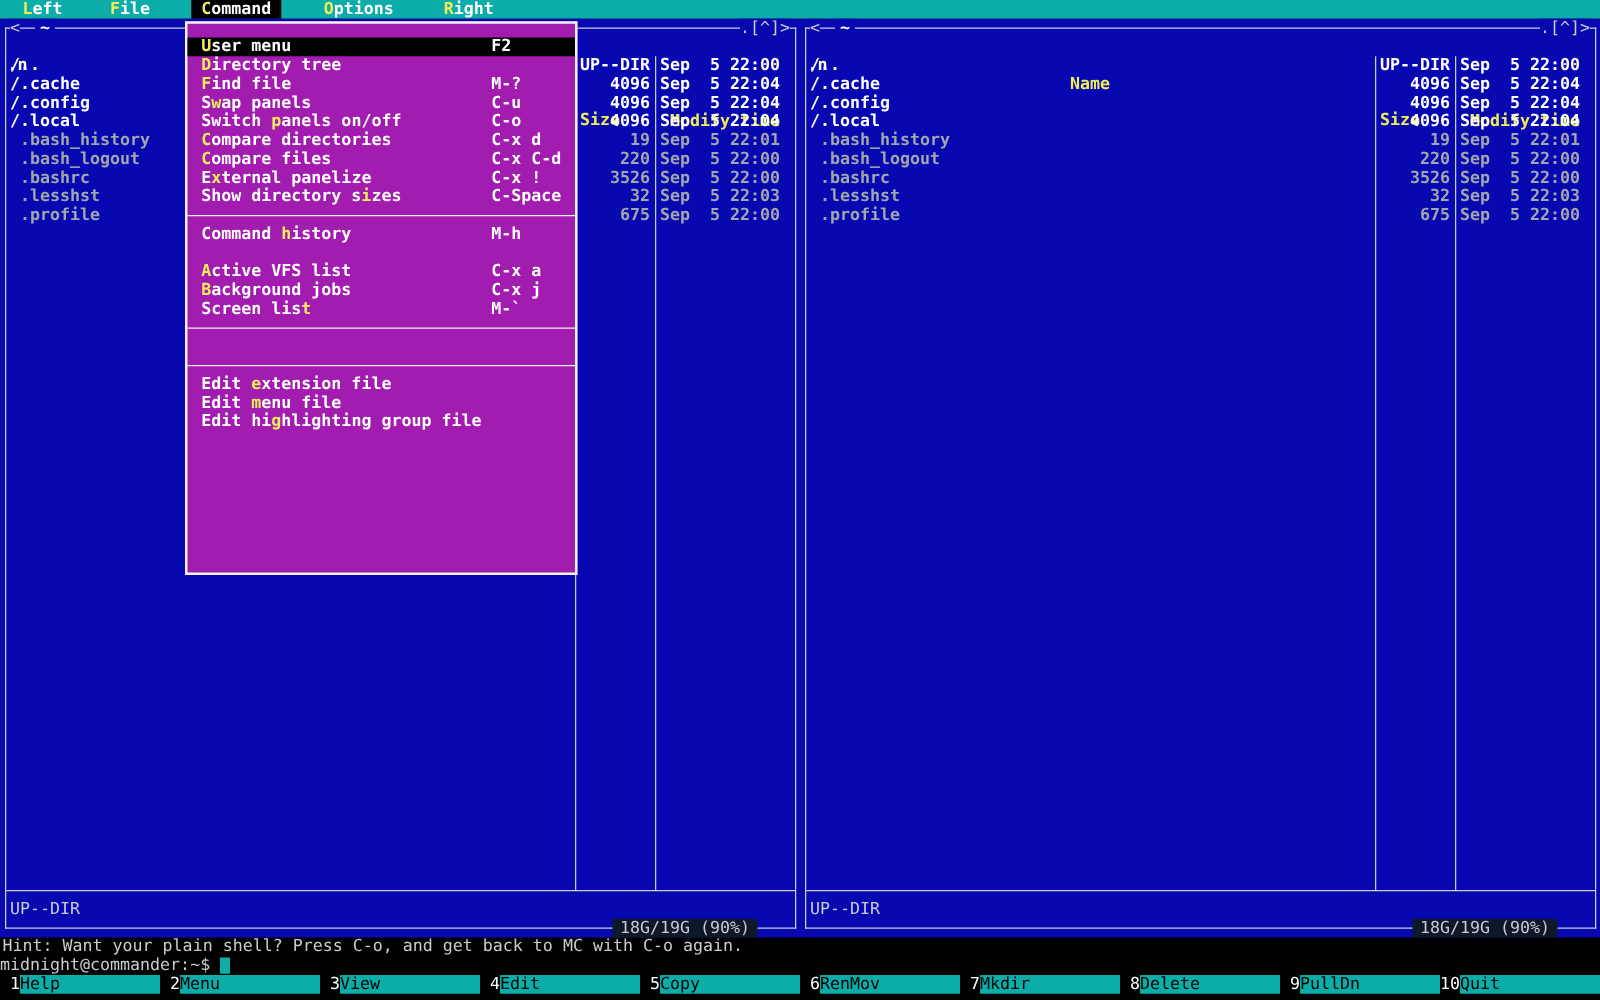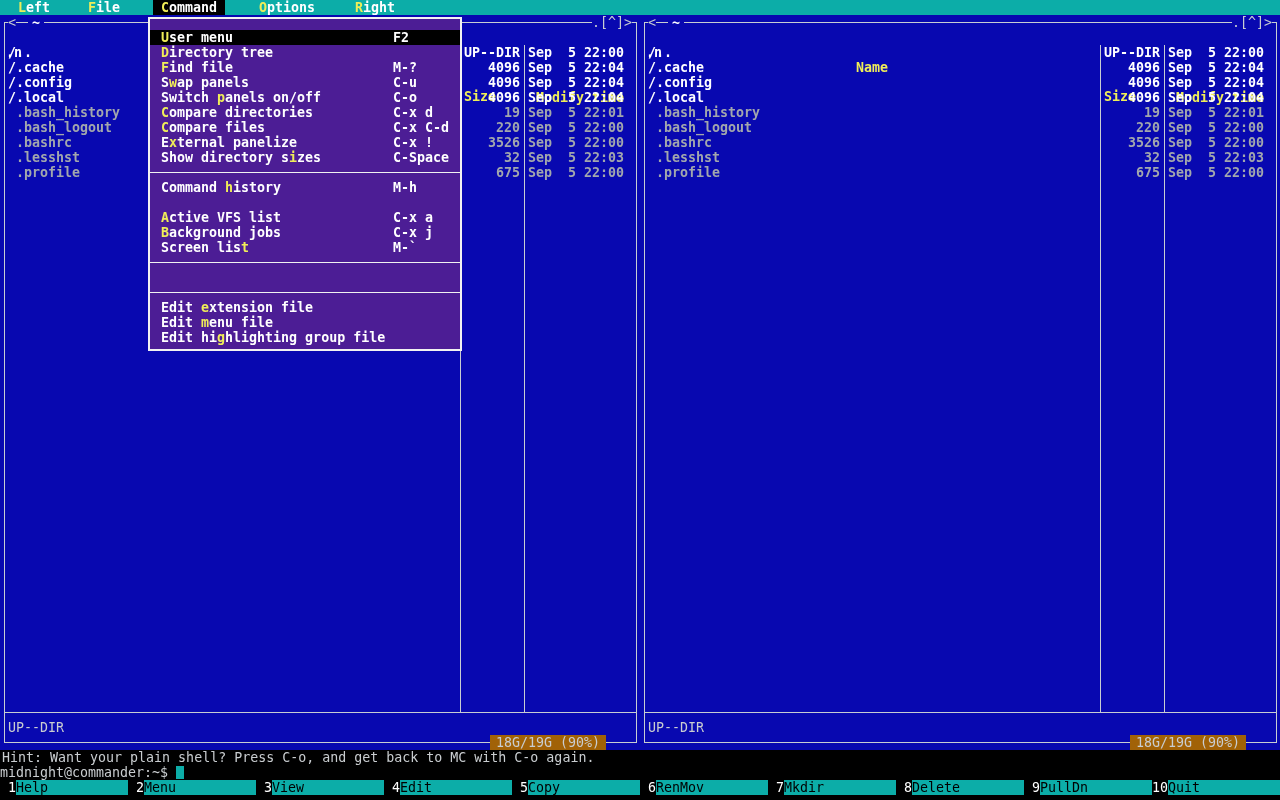--- a/index.html
+++ b/index.html
@@ -28,24 +28,24 @@
   .colsize{position:absolute;left:464px;width:56px;text-align:left;color:#f0ee58;font-weight:bold;margin-top:14px;}
   .colmtime{position:absolute;left:528px;width:104px;text-align:center;color:#f0ee58;font-weight:bold;}
   .frow{position:absolute;left:0;width:640px;height:15px;font-weight:bold;}
   .frow .fname{position:absolute;left:8px;}
   .frow.file .fname{left:16px;}
   .frow .fsize{position:absolute;left:464px;width:56px;text-align:right;}
   .frow .fmtime{position:absolute;left:528px;width:104px;}
   .frow.dir{color:#fff;font-weight:bold;}
   .frow.file{color:#a2a7ad;}
   .ministatus{position:absolute;top:705px;left:8px;height:15px;color:#c9cdd0;}
-  .usage{position:absolute;top:720px;left:490px;width:116px;height:15px;background:#a16207;color:#c9cdd0;text-align:center;}
+  .usage{position:absolute;top:720px;left:490px;width:116px;height:15px;background:#0f172a;color:#c9cdd0;text-align:center;}
 
   
-  .dropdown{position:absolute;left:148px;top:17px;width:314px;height:334px;background:#4c1d95;
+  .dropdown{position:absolute;left:148px;top:17px;width:314px;height:443px;background:#a21caf;
             border:2px solid #f2f2f2;z-index:5;}
   .mi{position:absolute;left:0;width:310px;height:15px;color:#fff;font-weight:bold;padding-left:11px;cursor:default;}
   .mi .hot{color:#f0ee58;}
   .mi .sc{position:absolute;left:243px;top:0;}
   .mi.sel{background:#000;}
   .msep{position:absolute;left:0;width:310px;height:1px;background:#f2f2f2;}
 
   
   .hint{position:absolute;top:750px;left:2px;height:15px;color:#c9cdd0;}
   .promptline{position:absolute;top:765px;left:0;height:15px;color:#c9cdd0;}

